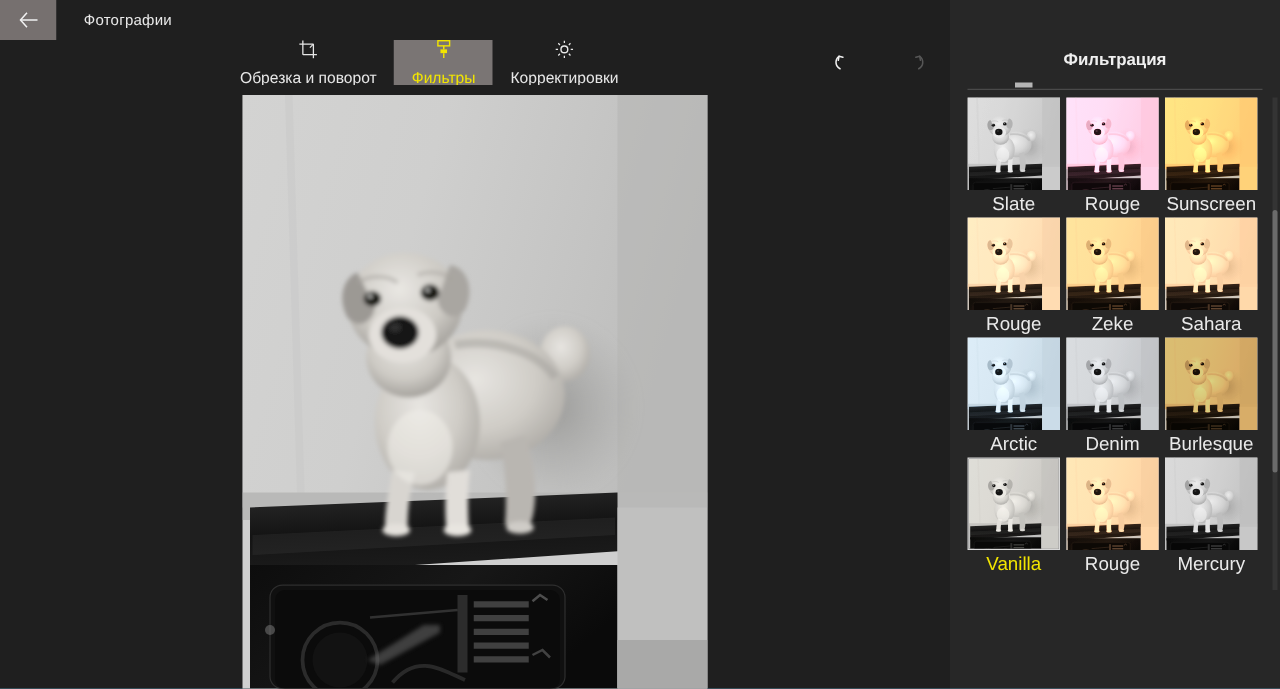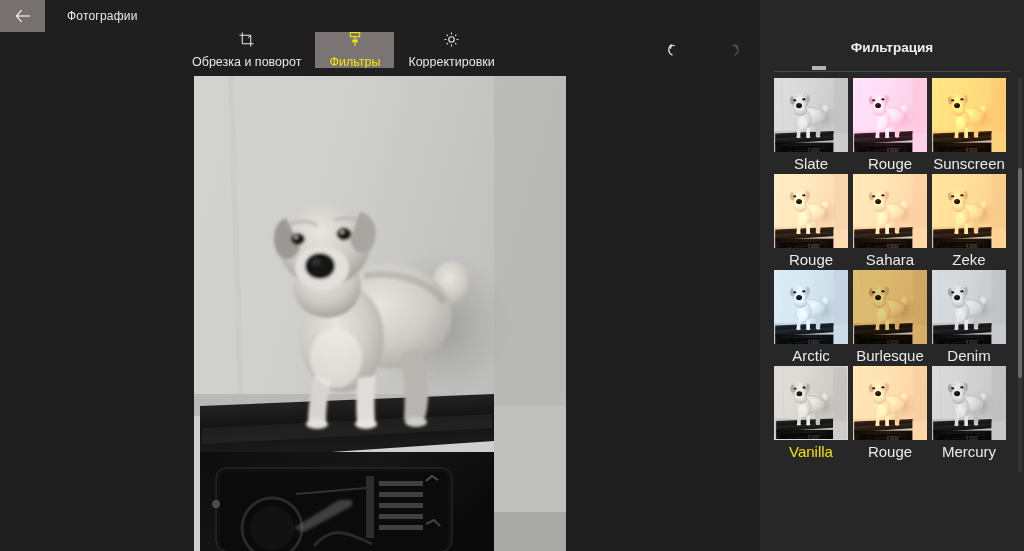--- a/index.html
+++ b/index.html
@@ -850,20 +850,149 @@
         </g>
       </svg>
               <div style="position: absolute; inset: 0px; background: rgb(221, 185, 141); mix-blend-mode: overlay; opacity: 0.42;"></div>
             </div>
           </div>
           <div class="filter-label">Rouge</div>
         </div>
         <div class="filter-cell">
           <div class="thumb-wrap">
             <div class="thumb">
+              <svg viewBox="0 0 372 475" preserveAspectRatio="xMidYMid slice" width="100%" height="100%" style="display: block; filter: grayscale(1) sepia(0.38) saturate(3.53) hue-rotate(-10deg) brightness(1) contrast(1.04);">
+        <defs>
+          <linearGradient id="wall" x1="0" y1="0" x2="1" y2="0.25">
+            <stop offset="0" stop-color="#d3d3d2"></stop>
+            <stop offset="0.42" stop-color="#cfcfce"></stop>
+            <stop offset="0.78" stop-color="#c4c4c3"></stop>
+            <stop offset="1" stop-color="#bdbdbc"></stop>
+          </linearGradient>
+          <linearGradient id="caseTop" x1="0" y1="0" x2="0.2" y2="1">
+            <stop offset="0" stop-color="#2a2a2a"></stop>
+            <stop offset="0.5" stop-color="#141414"></stop>
+            <stop offset="1" stop-color="#1c1c1c"></stop>
+          </linearGradient>
+          <linearGradient id="caseFront" x1="0" y1="0" x2="1" y2="0.4">
+            <stop offset="0" stop-color="#0d0d0d"></stop>
+            <stop offset="0.55" stop-color="#171717"></stop>
+            <stop offset="1" stop-color="#0a0a0a"></stop>
+          </linearGradient>
+          <radialGradient id="furBody" cx="0.42" cy="0.38" r="0.72">
+            <stop offset="0" stop-color="#e7e5e1"></stop>
+            <stop offset="0.55" stop-color="#cfccc6"></stop>
+            <stop offset="1" stop-color="#a8a5a0"></stop>
+          </radialGradient>
+          <radialGradient id="furHead" cx="0.45" cy="0.35" r="0.7">
+            <stop offset="0" stop-color="#e9e7e3"></stop>
+            <stop offset="0.6" stop-color="#cdcac4"></stop>
+            <stop offset="1" stop-color="#9d9a95"></stop>
+          </radialGradient>
+          <radialGradient id="shadowG" cx="0.5" cy="0.5" r="0.5">
+            <stop offset="0" stop-color="#8f8f8d" stop-opacity="0.75"></stop>
+            <stop offset="1" stop-color="#9f9f9d" stop-opacity="0"></stop>
+          </radialGradient>
+          <filter id="soft">
+                    <feGaussianBlur stdDeviation="1.6"></feGaussianBlur>
+                  </filter>
+          <filter id="soft2">
+                    <feGaussianBlur stdDeviation="3.2"></feGaussianBlur>
+                  </filter>
+        </defs>
+
+        <rect x="0" y="0" width="372" height="330" fill="url(#wall)"></rect>
+        <rect x="300" y="0" width="72" height="340" fill="#b4b4b3" opacity="0.55"></rect>
+        <path d="M40 0 L50 330 L44 330 L34 0 Z" fill="#c8c8c7" opacity="0.5"></path>
+        <rect x="0" y="318" width="372" height="22" fill="#b9b9b8"></rect>
+
+        <ellipse cx="248" cy="250" rx="70" ry="75" fill="url(#shadowG)" filter="url(#soft2)"></ellipse>
+
+        <path d="M6 330 L300 318 L300 365 L6 385 Z" fill="url(#caseTop)"></path>
+
+        <rect x="6" y="376" width="294" height="99" fill="url(#caseFront)"></rect>
+
+        <rect x="300" y="330" width="72" height="145" fill="#c0c0bf"></rect>
+        <rect x="300" y="436" width="72" height="39" fill="#a9a9a8"></rect>
+
+        <rect x="22" y="392" width="236" height="83" rx="10" fill="#101010" stroke="#2e2e2e" stroke-width="1"></rect>
+        <rect x="26" y="396" width="228" height="79" rx="8" fill="#0b0b0b"></rect>
+
+        <circle cx="78" cy="452" r="30" fill="none" stroke="#2b2b2b" stroke-width="3"></circle>
+        <circle cx="78" cy="452" r="22" fill="#121212"></circle>
+
+        <g fill="#4a4a4a" opacity="0.85">
+          <rect x="185" y="405" width="44" height="5"></rect>
+          <rect x="185" y="416" width="44" height="5"></rect>
+          <rect x="185" y="427" width="44" height="5"></rect>
+          <rect x="185" y="438" width="44" height="5"></rect>
+          <rect x="185" y="449" width="44" height="5"></rect>
+        </g>
+        <rect x="172" y="400" width="8" height="62" fill="#3a3a3a" opacity="0.7"></rect>
+
+        <path d="M100 452 L145 424 L158 424 L158 430 L110 456 Z" fill="#6b6b6b" opacity="0.55" filter="url(#soft)"></path>
+        <path d="M102 418 L172 412" stroke="#5f5f5f" stroke-width="2" opacity="0.45"></path>
+
+        <path d="M120 470 C140 446 160 460 178 468" fill="none" stroke="#3d3d3d" stroke-width="3" opacity="0.6"></path>
+        <path d="M232 405 L238 400 L244 404" fill="none" stroke="#7a7a7a" stroke-width="2" opacity="0.6"></path>
+        <path d="M232 448 L240 444 L246 450" fill="none" stroke="#7a7a7a" stroke-width="2" opacity="0.5"></path>
+        <circle cx="22" cy="428" r="4" fill="#787878" opacity="0.55"></circle>
+
+        <path d="M8 352 L298 338 L298 352 L8 368 Z" fill="#ffffff" opacity="0.05"></path>
+
+        <g filter="url(#soft)">
+
+          <ellipse cx="258" cy="207" rx="20" ry="22" fill="url(#furBody)"></ellipse>
+
+          <ellipse cx="196" cy="240" rx="62" ry="52" fill="url(#furBody)"></ellipse>
+
+          <ellipse cx="148" cy="262" rx="42" ry="54" fill="url(#furBody)"></ellipse>
+
+          <path d="M226 272 C236 300 236 330 230 344 L210 344 C212 318 210 292 206 278 Z" fill="#b9b6b1"></path>
+
+          <path d="M120 300 C116 322 114 334 114 346 L132 346 C132 330 134 316 138 302 Z" fill="#d8d5d0"></path>
+          <path d="M164 302 C162 322 162 334 163 346 L181 346 C180 330 180 314 182 300 Z" fill="#e1ded9"></path>
+
+          <ellipse cx="123" cy="348" rx="11" ry="5" fill="#e4e1dc"></ellipse>
+          <ellipse cx="172" cy="348" rx="11" ry="5" fill="#e8e5e0"></ellipse>
+          <ellipse cx="222" cy="346" rx="11" ry="5" fill="#cfccc7"></ellipse>
+
+          <ellipse cx="133" cy="210" rx="34" ry="32" fill="url(#furHead)"></ellipse>
+
+          <ellipse cx="130" cy="168" rx="46" ry="42" fill="url(#furHead)"></ellipse>
+
+          <path d="M92 142 C80 146 76 164 84 178 C92 188 104 182 106 170 Z" fill="#9c9994"></path>
+          <path d="M166 136 C180 138 186 156 178 172 C170 182 158 176 156 164 Z" fill="#a9a6a1"></path>
+
+          <ellipse cx="128" cy="192" rx="27" ry="22" fill="#e3e0db"></ellipse>
+
+          <ellipse cx="126" cy="190" rx="15" ry="13" fill="#151515"></ellipse>
+          <ellipse cx="122" cy="186" rx="5" ry="4" fill="#3a3a3a" opacity="0.7"></ellipse>
+
+          <ellipse cx="104" cy="163" rx="7" ry="6" fill="#14140f"></ellipse>
+          <ellipse cx="150" cy="158" rx="7.5" ry="6.5" fill="#14140f"></ellipse>
+          <ellipse cx="102" cy="161" rx="2" ry="1.8" fill="#ffffff" opacity="0.7"></ellipse>
+          <ellipse cx="148" cy="156" rx="2" ry="1.8" fill="#ffffff" opacity="0.7"></ellipse>
+
+          <path d="M92 150 C102 144 116 144 124 150" fill="none" stroke="#a7a49f" stroke-width="3" opacity="0.6"></path>
+          <path d="M140 144 C150 140 162 142 168 148" fill="none" stroke="#a7a49f" stroke-width="3" opacity="0.55"></path>
+
+          <ellipse cx="142" cy="282" rx="26" ry="30" fill="#f0eeea" opacity="0.55"></ellipse>
+
+          <path d="M170 200 C206 194 238 208 250 226" fill="none" stroke="#9e9b96" stroke-width="7" opacity="0.45"></path>
+        </g>
+      </svg>
+              <div style="position: absolute; inset: 0px; background: rgb(216, 177, 131); mix-blend-mode: overlay; opacity: 0.42;"></div>
+            </div>
+          </div>
+          <div class="filter-label">Zeke</div>
+        </div>
+        <div class="filter-cell">
+          <div class="thumb-wrap">
+            <div class="thumb">
               <svg viewBox="0 0 372 475" preserveAspectRatio="xMidYMid slice" width="100%" height="100%" style="display: block; filter: grayscale(1) sepia(0.32) saturate(3.42) hue-rotate(-16deg) brightness(1.04) contrast(1.04);">
         <defs>
           <linearGradient id="wall" x1="0" y1="0" x2="1" y2="0.25">
             <stop offset="0" stop-color="#d3d3d2"></stop>
             <stop offset="0.42" stop-color="#cfcfce"></stop>
             <stop offset="0.78" stop-color="#c4c4c3"></stop>
             <stop offset="1" stop-color="#bdbdbc"></stop>
           </linearGradient>
           <linearGradient id="caseTop" x1="0" y1="0" x2="0.2" y2="1">
             <stop offset="0" stop-color="#2a2a2a"></stop>
@@ -975,149 +1104,20 @@
 
           <ellipse cx="142" cy="282" rx="26" ry="30" fill="#f0eeea" opacity="0.55"></ellipse>
 
           <path d="M170 200 C206 194 238 208 250 226" fill="none" stroke="#9e9b96" stroke-width="7" opacity="0.45"></path>
         </g>
       </svg>
               <div style="position: absolute; inset: 0px; background: rgb(224, 187, 146); mix-blend-mode: overlay; opacity: 0.42;"></div>
             </div>
           </div>
           <div class="filter-label">Sahara</div>
-        </div>
-        <div class="filter-cell">
-          <div class="thumb-wrap">
-            <div class="thumb">
-              <svg viewBox="0 0 372 475" preserveAspectRatio="xMidYMid slice" width="100%" height="100%" style="display: block; filter: grayscale(1) sepia(0.38) saturate(3.53) hue-rotate(-10deg) brightness(1) contrast(1.04);">
-        <defs>
-          <linearGradient id="wall" x1="0" y1="0" x2="1" y2="0.25">
-            <stop offset="0" stop-color="#d3d3d2"></stop>
-            <stop offset="0.42" stop-color="#cfcfce"></stop>
-            <stop offset="0.78" stop-color="#c4c4c3"></stop>
-            <stop offset="1" stop-color="#bdbdbc"></stop>
-          </linearGradient>
-          <linearGradient id="caseTop" x1="0" y1="0" x2="0.2" y2="1">
-            <stop offset="0" stop-color="#2a2a2a"></stop>
-            <stop offset="0.5" stop-color="#141414"></stop>
-            <stop offset="1" stop-color="#1c1c1c"></stop>
-          </linearGradient>
-          <linearGradient id="caseFront" x1="0" y1="0" x2="1" y2="0.4">
-            <stop offset="0" stop-color="#0d0d0d"></stop>
-            <stop offset="0.55" stop-color="#171717"></stop>
-            <stop offset="1" stop-color="#0a0a0a"></stop>
-          </linearGradient>
-          <radialGradient id="furBody" cx="0.42" cy="0.38" r="0.72">
-            <stop offset="0" stop-color="#e7e5e1"></stop>
-            <stop offset="0.55" stop-color="#cfccc6"></stop>
-            <stop offset="1" stop-color="#a8a5a0"></stop>
-          </radialGradient>
-          <radialGradient id="furHead" cx="0.45" cy="0.35" r="0.7">
-            <stop offset="0" stop-color="#e9e7e3"></stop>
-            <stop offset="0.6" stop-color="#cdcac4"></stop>
-            <stop offset="1" stop-color="#9d9a95"></stop>
-          </radialGradient>
-          <radialGradient id="shadowG" cx="0.5" cy="0.5" r="0.5">
-            <stop offset="0" stop-color="#8f8f8d" stop-opacity="0.75"></stop>
-            <stop offset="1" stop-color="#9f9f9d" stop-opacity="0"></stop>
-          </radialGradient>
-          <filter id="soft">
-                    <feGaussianBlur stdDeviation="1.6"></feGaussianBlur>
-                  </filter>
-          <filter id="soft2">
-                    <feGaussianBlur stdDeviation="3.2"></feGaussianBlur>
-                  </filter>
-        </defs>
-
-        <rect x="0" y="0" width="372" height="330" fill="url(#wall)"></rect>
-        <rect x="300" y="0" width="72" height="340" fill="#b4b4b3" opacity="0.55"></rect>
-        <path d="M40 0 L50 330 L44 330 L34 0 Z" fill="#c8c8c7" opacity="0.5"></path>
-        <rect x="0" y="318" width="372" height="22" fill="#b9b9b8"></rect>
-
-        <ellipse cx="248" cy="250" rx="70" ry="75" fill="url(#shadowG)" filter="url(#soft2)"></ellipse>
-
-        <path d="M6 330 L300 318 L300 365 L6 385 Z" fill="url(#caseTop)"></path>
-
-        <rect x="6" y="376" width="294" height="99" fill="url(#caseFront)"></rect>
-
-        <rect x="300" y="330" width="72" height="145" fill="#c0c0bf"></rect>
-        <rect x="300" y="436" width="72" height="39" fill="#a9a9a8"></rect>
-
-        <rect x="22" y="392" width="236" height="83" rx="10" fill="#101010" stroke="#2e2e2e" stroke-width="1"></rect>
-        <rect x="26" y="396" width="228" height="79" rx="8" fill="#0b0b0b"></rect>
-
-        <circle cx="78" cy="452" r="30" fill="none" stroke="#2b2b2b" stroke-width="3"></circle>
-        <circle cx="78" cy="452" r="22" fill="#121212"></circle>
-
-        <g fill="#4a4a4a" opacity="0.85">
-          <rect x="185" y="405" width="44" height="5"></rect>
-          <rect x="185" y="416" width="44" height="5"></rect>
-          <rect x="185" y="427" width="44" height="5"></rect>
-          <rect x="185" y="438" width="44" height="5"></rect>
-          <rect x="185" y="449" width="44" height="5"></rect>
-        </g>
-        <rect x="172" y="400" width="8" height="62" fill="#3a3a3a" opacity="0.7"></rect>
-
-        <path d="M100 452 L145 424 L158 424 L158 430 L110 456 Z" fill="#6b6b6b" opacity="0.55" filter="url(#soft)"></path>
-        <path d="M102 418 L172 412" stroke="#5f5f5f" stroke-width="2" opacity="0.45"></path>
-
-        <path d="M120 470 C140 446 160 460 178 468" fill="none" stroke="#3d3d3d" stroke-width="3" opacity="0.6"></path>
-        <path d="M232 405 L238 400 L244 404" fill="none" stroke="#7a7a7a" stroke-width="2" opacity="0.6"></path>
-        <path d="M232 448 L240 444 L246 450" fill="none" stroke="#7a7a7a" stroke-width="2" opacity="0.5"></path>
-        <circle cx="22" cy="428" r="4" fill="#787878" opacity="0.55"></circle>
-
-        <path d="M8 352 L298 338 L298 352 L8 368 Z" fill="#ffffff" opacity="0.05"></path>
-
-        <g filter="url(#soft)">
-
-          <ellipse cx="258" cy="207" rx="20" ry="22" fill="url(#furBody)"></ellipse>
-
-          <ellipse cx="196" cy="240" rx="62" ry="52" fill="url(#furBody)"></ellipse>
-
-          <ellipse cx="148" cy="262" rx="42" ry="54" fill="url(#furBody)"></ellipse>
-
-          <path d="M226 272 C236 300 236 330 230 344 L210 344 C212 318 210 292 206 278 Z" fill="#b9b6b1"></path>
-
-          <path d="M120 300 C116 322 114 334 114 346 L132 346 C132 330 134 316 138 302 Z" fill="#d8d5d0"></path>
-          <path d="M164 302 C162 322 162 334 163 346 L181 346 C180 330 180 314 182 300 Z" fill="#e1ded9"></path>
-
-          <ellipse cx="123" cy="348" rx="11" ry="5" fill="#e4e1dc"></ellipse>
-          <ellipse cx="172" cy="348" rx="11" ry="5" fill="#e8e5e0"></ellipse>
-          <ellipse cx="222" cy="346" rx="11" ry="5" fill="#cfccc7"></ellipse>
-
-          <ellipse cx="133" cy="210" rx="34" ry="32" fill="url(#furHead)"></ellipse>
-
-          <ellipse cx="130" cy="168" rx="46" ry="42" fill="url(#furHead)"></ellipse>
-
-          <path d="M92 142 C80 146 76 164 84 178 C92 188 104 182 106 170 Z" fill="#9c9994"></path>
-          <path d="M166 136 C180 138 186 156 178 172 C170 182 158 176 156 164 Z" fill="#a9a6a1"></path>
-
-          <ellipse cx="128" cy="192" rx="27" ry="22" fill="#e3e0db"></ellipse>
-
-          <ellipse cx="126" cy="190" rx="15" ry="13" fill="#151515"></ellipse>
-          <ellipse cx="122" cy="186" rx="5" ry="4" fill="#3a3a3a" opacity="0.7"></ellipse>
-
-          <ellipse cx="104" cy="163" rx="7" ry="6" fill="#14140f"></ellipse>
-          <ellipse cx="150" cy="158" rx="7.5" ry="6.5" fill="#14140f"></ellipse>
-          <ellipse cx="102" cy="161" rx="2" ry="1.8" fill="#ffffff" opacity="0.7"></ellipse>
-          <ellipse cx="148" cy="156" rx="2" ry="1.8" fill="#ffffff" opacity="0.7"></ellipse>
-
-          <path d="M92 150 C102 144 116 144 124 150" fill="none" stroke="#a7a49f" stroke-width="3" opacity="0.6"></path>
-          <path d="M140 144 C150 140 162 142 168 148" fill="none" stroke="#a7a49f" stroke-width="3" opacity="0.55"></path>
-
-          <ellipse cx="142" cy="282" rx="26" ry="30" fill="#f0eeea" opacity="0.55"></ellipse>
-
-          <path d="M170 200 C206 194 238 208 250 226" fill="none" stroke="#9e9b96" stroke-width="7" opacity="0.45"></path>
-        </g>
-      </svg>
-              <div style="position: absolute; inset: 0px; background: rgb(216, 177, 131); mix-blend-mode: overlay; opacity: 0.42;"></div>
-            </div>
-          </div>
-          <div class="filter-label">Zeke</div>
         </div>
         <div class="filter-cell">
           <div class="thumb-wrap">
             <div class="thumb">
               <svg viewBox="0 0 372 475" preserveAspectRatio="xMidYMid slice" width="100%" height="100%" style="display: block; filter: grayscale(1) sepia(0.1) saturate(2.76) hue-rotate(165deg) brightness(1.05) contrast(1.04);">
         <defs>
           <linearGradient id="wall" x1="0" y1="0" x2="1" y2="0.25">
             <stop offset="0" stop-color="#d3d3d2"></stop>
             <stop offset="0.42" stop-color="#cfcfce"></stop>
             <stop offset="0.78" stop-color="#c4c4c3"></stop>
@@ -1237,20 +1237,149 @@
         </g>
       </svg>
               <div style="position: absolute; inset: 0px; background: rgb(159, 192, 216); mix-blend-mode: overlay; opacity: 0.42;"></div>
             </div>
           </div>
           <div class="filter-label">Arctic</div>
         </div>
         <div class="filter-cell">
           <div class="thumb-wrap">
             <div class="thumb">
+              <svg viewBox="0 0 372 475" preserveAspectRatio="xMidYMid slice" width="100%" height="100%" style="display: block; filter: grayscale(1) sepia(0.05) saturate(1.33) hue-rotate(170deg) brightness(1) contrast(1.04);">
+        <defs>
+          <linearGradient id="wall" x1="0" y1="0" x2="1" y2="0.25">
+            <stop offset="0" stop-color="#d3d3d2"></stop>
+            <stop offset="0.42" stop-color="#cfcfce"></stop>
+            <stop offset="0.78" stop-color="#c4c4c3"></stop>
+            <stop offset="1" stop-color="#bdbdbc"></stop>
+          </linearGradient>
+          <linearGradient id="caseTop" x1="0" y1="0" x2="0.2" y2="1">
+            <stop offset="0" stop-color="#2a2a2a"></stop>
+            <stop offset="0.5" stop-color="#141414"></stop>
+            <stop offset="1" stop-color="#1c1c1c"></stop>
+          </linearGradient>
+          <linearGradient id="caseFront" x1="0" y1="0" x2="1" y2="0.4">
+            <stop offset="0" stop-color="#0d0d0d"></stop>
+            <stop offset="0.55" stop-color="#171717"></stop>
+            <stop offset="1" stop-color="#0a0a0a"></stop>
+          </linearGradient>
+          <radialGradient id="furBody" cx="0.42" cy="0.38" r="0.72">
+            <stop offset="0" stop-color="#e7e5e1"></stop>
+            <stop offset="0.55" stop-color="#cfccc6"></stop>
+            <stop offset="1" stop-color="#a8a5a0"></stop>
+          </radialGradient>
+          <radialGradient id="furHead" cx="0.45" cy="0.35" r="0.7">
+            <stop offset="0" stop-color="#e9e7e3"></stop>
+            <stop offset="0.6" stop-color="#cdcac4"></stop>
+            <stop offset="1" stop-color="#9d9a95"></stop>
+          </radialGradient>
+          <radialGradient id="shadowG" cx="0.5" cy="0.5" r="0.5">
+            <stop offset="0" stop-color="#8f8f8d" stop-opacity="0.75"></stop>
+            <stop offset="1" stop-color="#9f9f9d" stop-opacity="0"></stop>
+          </radialGradient>
+          <filter id="soft">
+                    <feGaussianBlur stdDeviation="1.6"></feGaussianBlur>
+                  </filter>
+          <filter id="soft2">
+                    <feGaussianBlur stdDeviation="3.2"></feGaussianBlur>
+                  </filter>
+        </defs>
+
+        <rect x="0" y="0" width="372" height="330" fill="url(#wall)"></rect>
+        <rect x="300" y="0" width="72" height="340" fill="#b4b4b3" opacity="0.55"></rect>
+        <path d="M40 0 L50 330 L44 330 L34 0 Z" fill="#c8c8c7" opacity="0.5"></path>
+        <rect x="0" y="318" width="372" height="22" fill="#b9b9b8"></rect>
+
+        <ellipse cx="248" cy="250" rx="70" ry="75" fill="url(#shadowG)" filter="url(#soft2)"></ellipse>
+
+        <path d="M6 330 L300 318 L300 365 L6 385 Z" fill="url(#caseTop)"></path>
+
+        <rect x="6" y="376" width="294" height="99" fill="url(#caseFront)"></rect>
+
+        <rect x="300" y="330" width="72" height="145" fill="#c0c0bf"></rect>
+        <rect x="300" y="436" width="72" height="39" fill="#a9a9a8"></rect>
+
+        <rect x="22" y="392" width="236" height="83" rx="10" fill="#101010" stroke="#2e2e2e" stroke-width="1"></rect>
+        <rect x="26" y="396" width="228" height="79" rx="8" fill="#0b0b0b"></rect>
+
+        <circle cx="78" cy="452" r="30" fill="none" stroke="#2b2b2b" stroke-width="3"></circle>
+        <circle cx="78" cy="452" r="22" fill="#121212"></circle>
+
+        <g fill="#4a4a4a" opacity="0.85">
+          <rect x="185" y="405" width="44" height="5"></rect>
+          <rect x="185" y="416" width="44" height="5"></rect>
+          <rect x="185" y="427" width="44" height="5"></rect>
+          <rect x="185" y="438" width="44" height="5"></rect>
+          <rect x="185" y="449" width="44" height="5"></rect>
+        </g>
+        <rect x="172" y="400" width="8" height="62" fill="#3a3a3a" opacity="0.7"></rect>
+
+        <path d="M100 452 L145 424 L158 424 L158 430 L110 456 Z" fill="#6b6b6b" opacity="0.55" filter="url(#soft)"></path>
+        <path d="M102 418 L172 412" stroke="#5f5f5f" stroke-width="2" opacity="0.45"></path>
+
+        <path d="M120 470 C140 446 160 460 178 468" fill="none" stroke="#3d3d3d" stroke-width="3" opacity="0.6"></path>
+        <path d="M232 405 L238 400 L244 404" fill="none" stroke="#7a7a7a" stroke-width="2" opacity="0.6"></path>
+        <path d="M232 448 L240 444 L246 450" fill="none" stroke="#7a7a7a" stroke-width="2" opacity="0.5"></path>
+        <circle cx="22" cy="428" r="4" fill="#787878" opacity="0.55"></circle>
+
+        <path d="M8 352 L298 338 L298 352 L8 368 Z" fill="#ffffff" opacity="0.05"></path>
+
+        <g filter="url(#soft)">
+
+          <ellipse cx="258" cy="207" rx="20" ry="22" fill="url(#furBody)"></ellipse>
+
+          <ellipse cx="196" cy="240" rx="62" ry="52" fill="url(#furBody)"></ellipse>
+
+          <ellipse cx="148" cy="262" rx="42" ry="54" fill="url(#furBody)"></ellipse>
+
+          <path d="M226 272 C236 300 236 330 230 344 L210 344 C212 318 210 292 206 278 Z" fill="#b9b6b1"></path>
+
+          <path d="M120 300 C116 322 114 334 114 346 L132 346 C132 330 134 316 138 302 Z" fill="#d8d5d0"></path>
+          <path d="M164 302 C162 322 162 334 163 346 L181 346 C180 330 180 314 182 300 Z" fill="#e1ded9"></path>
+
+          <ellipse cx="123" cy="348" rx="11" ry="5" fill="#e4e1dc"></ellipse>
+          <ellipse cx="172" cy="348" rx="11" ry="5" fill="#e8e5e0"></ellipse>
+          <ellipse cx="222" cy="346" rx="11" ry="5" fill="#cfccc7"></ellipse>
+
+          <ellipse cx="133" cy="210" rx="34" ry="32" fill="url(#furHead)"></ellipse>
+
+          <ellipse cx="130" cy="168" rx="46" ry="42" fill="url(#furHead)"></ellipse>
+
+          <path d="M92 142 C80 146 76 164 84 178 C92 188 104 182 106 170 Z" fill="#9c9994"></path>
+          <path d="M166 136 C180 138 186 156 178 172 C170 182 158 176 156 164 Z" fill="#a9a6a1"></path>
+
+          <ellipse cx="128" cy="192" rx="27" ry="22" fill="#e3e0db"></ellipse>
+
+          <ellipse cx="126" cy="190" rx="15" ry="13" fill="#151515"></ellipse>
+          <ellipse cx="122" cy="186" rx="5" ry="4" fill="#3a3a3a" opacity="0.7"></ellipse>
+
+          <ellipse cx="104" cy="163" rx="7" ry="6" fill="#14140f"></ellipse>
+          <ellipse cx="150" cy="158" rx="7.5" ry="6.5" fill="#14140f"></ellipse>
+          <ellipse cx="102" cy="161" rx="2" ry="1.8" fill="#ffffff" opacity="0.7"></ellipse>
+          <ellipse cx="148" cy="156" rx="2" ry="1.8" fill="#ffffff" opacity="0.7"></ellipse>
+
+          <path d="M92 150 C102 144 116 144 124 150" fill="none" stroke="#a7a49f" stroke-width="3" opacity="0.6"></path>
+          <path d="M140 144 C150 140 162 142 168 148" fill="none" stroke="#a7a49f" stroke-width="3" opacity="0.55"></path>
+
+          <ellipse cx="142" cy="282" rx="26" ry="30" fill="#f0eeea" opacity="0.55"></ellipse>
+
+          <path d="M170 200 C206 194 238 208 250 226" fill="none" stroke="#9e9b96" stroke-width="7" opacity="0.45"></path>
+        </g>
+      </svg>
+              <div style="position: absolute; inset: 0px; background: rgb(195, 198, 204); mix-blend-mode: overlay; opacity: 0.18;"></div>
+            </div>
+          </div>
+          <div class="filter-label">Denim</div>
+        </div>
+        <div class="filter-cell">
+          <div class="thumb-wrap">
+            <div class="thumb">
               <svg viewBox="0 0 372 475" preserveAspectRatio="xMidYMid slice" width="100%" height="100%" style="display: block; filter: grayscale(1) sepia(0.45) saturate(2.98) hue-rotate(-6deg) brightness(0.82) contrast(1.04);">
         <defs>
           <linearGradient id="wall" x1="0" y1="0" x2="1" y2="0.25">
             <stop offset="0" stop-color="#d3d3d2"></stop>
             <stop offset="0.42" stop-color="#cfcfce"></stop>
             <stop offset="0.78" stop-color="#c4c4c3"></stop>
             <stop offset="1" stop-color="#bdbdbc"></stop>
           </linearGradient>
           <linearGradient id="caseTop" x1="0" y1="0" x2="0.2" y2="1">
             <stop offset="0" stop-color="#2a2a2a"></stop>
@@ -1362,149 +1491,20 @@
 
           <ellipse cx="142" cy="282" rx="26" ry="30" fill="#f0eeea" opacity="0.55"></ellipse>
 
           <path d="M170 200 C206 194 238 208 250 226" fill="none" stroke="#9e9b96" stroke-width="7" opacity="0.45"></path>
         </g>
       </svg>
               <div style="position: absolute; inset: 0px; background: rgb(169, 139, 92); mix-blend-mode: overlay; opacity: 0.42;"></div>
             </div>
           </div>
           <div class="filter-label">Burlesque</div>
-        </div>
-        <div class="filter-cell">
-          <div class="thumb-wrap">
-            <div class="thumb">
-              <svg viewBox="0 0 372 475" preserveAspectRatio="xMidYMid slice" width="100%" height="100%" style="display: block; filter: grayscale(1) sepia(0.05) saturate(1.33) hue-rotate(170deg) brightness(1) contrast(1.04);">
-        <defs>
-          <linearGradient id="wall" x1="0" y1="0" x2="1" y2="0.25">
-            <stop offset="0" stop-color="#d3d3d2"></stop>
-            <stop offset="0.42" stop-color="#cfcfce"></stop>
-            <stop offset="0.78" stop-color="#c4c4c3"></stop>
-            <stop offset="1" stop-color="#bdbdbc"></stop>
-          </linearGradient>
-          <linearGradient id="caseTop" x1="0" y1="0" x2="0.2" y2="1">
-            <stop offset="0" stop-color="#2a2a2a"></stop>
-            <stop offset="0.5" stop-color="#141414"></stop>
-            <stop offset="1" stop-color="#1c1c1c"></stop>
-          </linearGradient>
-          <linearGradient id="caseFront" x1="0" y1="0" x2="1" y2="0.4">
-            <stop offset="0" stop-color="#0d0d0d"></stop>
-            <stop offset="0.55" stop-color="#171717"></stop>
-            <stop offset="1" stop-color="#0a0a0a"></stop>
-          </linearGradient>
-          <radialGradient id="furBody" cx="0.42" cy="0.38" r="0.72">
-            <stop offset="0" stop-color="#e7e5e1"></stop>
-            <stop offset="0.55" stop-color="#cfccc6"></stop>
-            <stop offset="1" stop-color="#a8a5a0"></stop>
-          </radialGradient>
-          <radialGradient id="furHead" cx="0.45" cy="0.35" r="0.7">
-            <stop offset="0" stop-color="#e9e7e3"></stop>
-            <stop offset="0.6" stop-color="#cdcac4"></stop>
-            <stop offset="1" stop-color="#9d9a95"></stop>
-          </radialGradient>
-          <radialGradient id="shadowG" cx="0.5" cy="0.5" r="0.5">
-            <stop offset="0" stop-color="#8f8f8d" stop-opacity="0.75"></stop>
-            <stop offset="1" stop-color="#9f9f9d" stop-opacity="0"></stop>
-          </radialGradient>
-          <filter id="soft">
-                    <feGaussianBlur stdDeviation="1.6"></feGaussianBlur>
-                  </filter>
-          <filter id="soft2">
-                    <feGaussianBlur stdDeviation="3.2"></feGaussianBlur>
-                  </filter>
-        </defs>
-
-        <rect x="0" y="0" width="372" height="330" fill="url(#wall)"></rect>
-        <rect x="300" y="0" width="72" height="340" fill="#b4b4b3" opacity="0.55"></rect>
-        <path d="M40 0 L50 330 L44 330 L34 0 Z" fill="#c8c8c7" opacity="0.5"></path>
-        <rect x="0" y="318" width="372" height="22" fill="#b9b9b8"></rect>
-
-        <ellipse cx="248" cy="250" rx="70" ry="75" fill="url(#shadowG)" filter="url(#soft2)"></ellipse>
-
-        <path d="M6 330 L300 318 L300 365 L6 385 Z" fill="url(#caseTop)"></path>
-
-        <rect x="6" y="376" width="294" height="99" fill="url(#caseFront)"></rect>
-
-        <rect x="300" y="330" width="72" height="145" fill="#c0c0bf"></rect>
-        <rect x="300" y="436" width="72" height="39" fill="#a9a9a8"></rect>
-
-        <rect x="22" y="392" width="236" height="83" rx="10" fill="#101010" stroke="#2e2e2e" stroke-width="1"></rect>
-        <rect x="26" y="396" width="228" height="79" rx="8" fill="#0b0b0b"></rect>
-
-        <circle cx="78" cy="452" r="30" fill="none" stroke="#2b2b2b" stroke-width="3"></circle>
-        <circle cx="78" cy="452" r="22" fill="#121212"></circle>
-
-        <g fill="#4a4a4a" opacity="0.85">
-          <rect x="185" y="405" width="44" height="5"></rect>
-          <rect x="185" y="416" width="44" height="5"></rect>
-          <rect x="185" y="427" width="44" height="5"></rect>
-          <rect x="185" y="438" width="44" height="5"></rect>
-          <rect x="185" y="449" width="44" height="5"></rect>
-        </g>
-        <rect x="172" y="400" width="8" height="62" fill="#3a3a3a" opacity="0.7"></rect>
-
-        <path d="M100 452 L145 424 L158 424 L158 430 L110 456 Z" fill="#6b6b6b" opacity="0.55" filter="url(#soft)"></path>
-        <path d="M102 418 L172 412" stroke="#5f5f5f" stroke-width="2" opacity="0.45"></path>
-
-        <path d="M120 470 C140 446 160 460 178 468" fill="none" stroke="#3d3d3d" stroke-width="3" opacity="0.6"></path>
-        <path d="M232 405 L238 400 L244 404" fill="none" stroke="#7a7a7a" stroke-width="2" opacity="0.6"></path>
-        <path d="M232 448 L240 444 L246 450" fill="none" stroke="#7a7a7a" stroke-width="2" opacity="0.5"></path>
-        <circle cx="22" cy="428" r="4" fill="#787878" opacity="0.55"></circle>
-
-        <path d="M8 352 L298 338 L298 352 L8 368 Z" fill="#ffffff" opacity="0.05"></path>
-
-        <g filter="url(#soft)">
-
-          <ellipse cx="258" cy="207" rx="20" ry="22" fill="url(#furBody)"></ellipse>
-
-          <ellipse cx="196" cy="240" rx="62" ry="52" fill="url(#furBody)"></ellipse>
-
-          <ellipse cx="148" cy="262" rx="42" ry="54" fill="url(#furBody)"></ellipse>
-
-          <path d="M226 272 C236 300 236 330 230 344 L210 344 C212 318 210 292 206 278 Z" fill="#b9b6b1"></path>
-
-          <path d="M120 300 C116 322 114 334 114 346 L132 346 C132 330 134 316 138 302 Z" fill="#d8d5d0"></path>
-          <path d="M164 302 C162 322 162 334 163 346 L181 346 C180 330 180 314 182 300 Z" fill="#e1ded9"></path>
-
-          <ellipse cx="123" cy="348" rx="11" ry="5" fill="#e4e1dc"></ellipse>
-          <ellipse cx="172" cy="348" rx="11" ry="5" fill="#e8e5e0"></ellipse>
-          <ellipse cx="222" cy="346" rx="11" ry="5" fill="#cfccc7"></ellipse>
-
-          <ellipse cx="133" cy="210" rx="34" ry="32" fill="url(#furHead)"></ellipse>
-
-          <ellipse cx="130" cy="168" rx="46" ry="42" fill="url(#furHead)"></ellipse>
-
-          <path d="M92 142 C80 146 76 164 84 178 C92 188 104 182 106 170 Z" fill="#9c9994"></path>
-          <path d="M166 136 C180 138 186 156 178 172 C170 182 158 176 156 164 Z" fill="#a9a6a1"></path>
-
-          <ellipse cx="128" cy="192" rx="27" ry="22" fill="#e3e0db"></ellipse>
-
-          <ellipse cx="126" cy="190" rx="15" ry="13" fill="#151515"></ellipse>
-          <ellipse cx="122" cy="186" rx="5" ry="4" fill="#3a3a3a" opacity="0.7"></ellipse>
-
-          <ellipse cx="104" cy="163" rx="7" ry="6" fill="#14140f"></ellipse>
-          <ellipse cx="150" cy="158" rx="7.5" ry="6.5" fill="#14140f"></ellipse>
-          <ellipse cx="102" cy="161" rx="2" ry="1.8" fill="#ffffff" opacity="0.7"></ellipse>
-          <ellipse cx="148" cy="156" rx="2" ry="1.8" fill="#ffffff" opacity="0.7"></ellipse>
-
-          <path d="M92 150 C102 144 116 144 124 150" fill="none" stroke="#a7a49f" stroke-width="3" opacity="0.6"></path>
-          <path d="M140 144 C150 140 162 142 168 148" fill="none" stroke="#a7a49f" stroke-width="3" opacity="0.55"></path>
-
-          <ellipse cx="142" cy="282" rx="26" ry="30" fill="#f0eeea" opacity="0.55"></ellipse>
-
-          <path d="M170 200 C206 194 238 208 250 226" fill="none" stroke="#9e9b96" stroke-width="7" opacity="0.45"></path>
-        </g>
-      </svg>
-              <div style="position: absolute; inset: 0px; background: rgb(195, 198, 204); mix-blend-mode: overlay; opacity: 0.18;"></div>
-            </div>
-          </div>
-          <div class="filter-label">Denim</div>
         </div>
         <div class="filter-cell selected">
           <div class="thumb-wrap">
             <div class="thumb">
               <svg viewBox="0 0 372 475" preserveAspectRatio="xMidYMid slice" width="100%" height="100%" style="display: block; filter: grayscale(1) sepia(0.08) saturate(1.11) hue-rotate(5deg) brightness(1) contrast(1.04);">
         <defs>
           <linearGradient id="wall" x1="0" y1="0" x2="1" y2="0.25">
             <stop offset="0" stop-color="#d3d3d2"></stop>
             <stop offset="0.42" stop-color="#cfcfce"></stop>
             <stop offset="0.78" stop-color="#c4c4c3"></stop>

